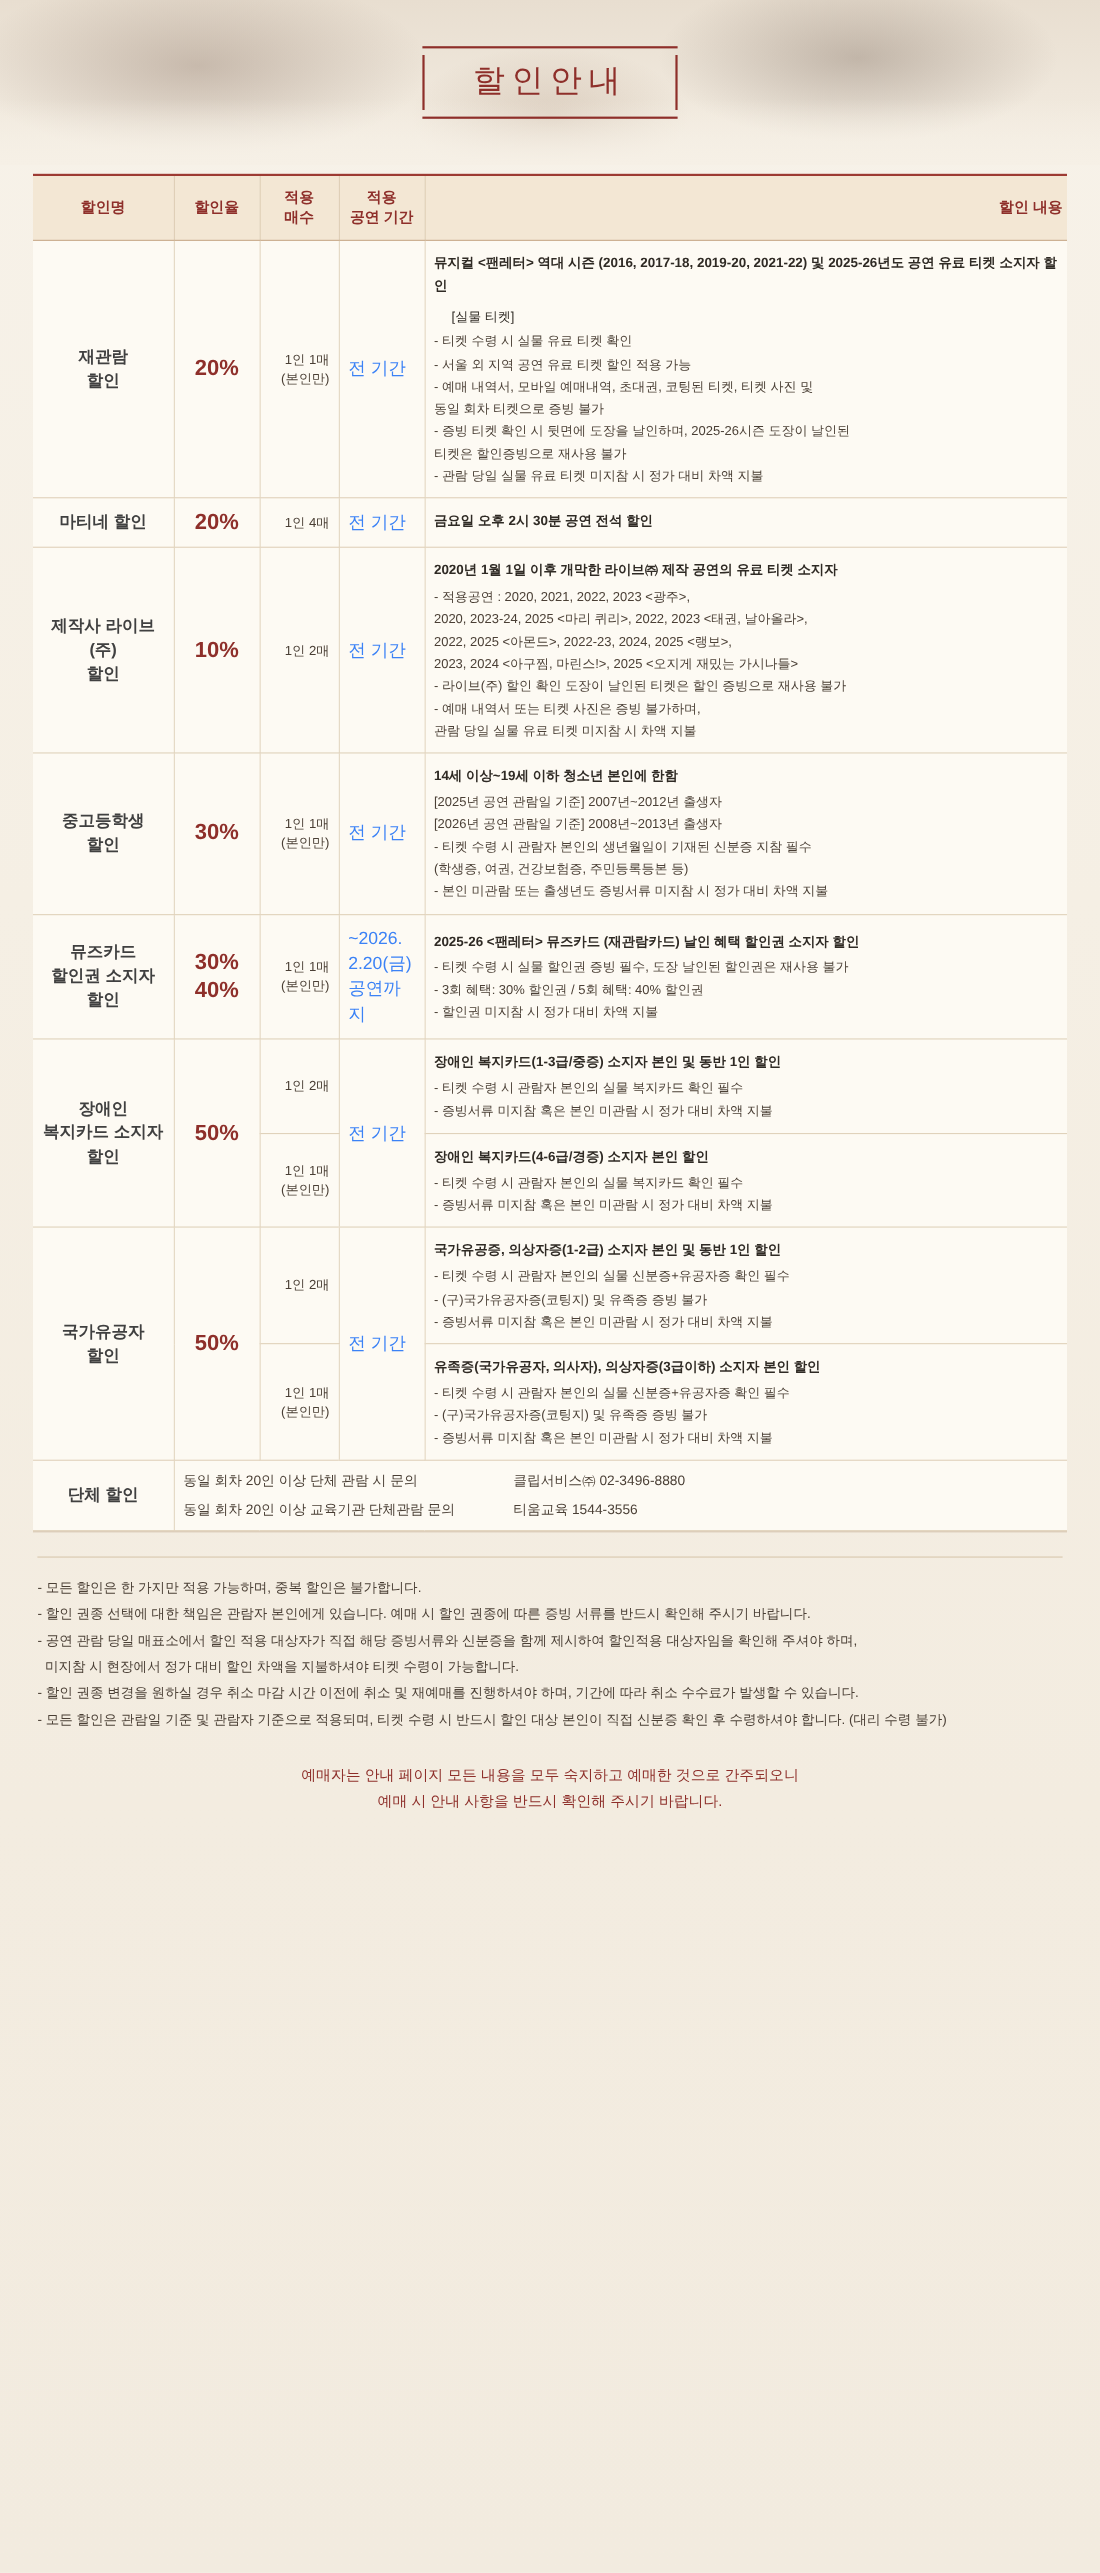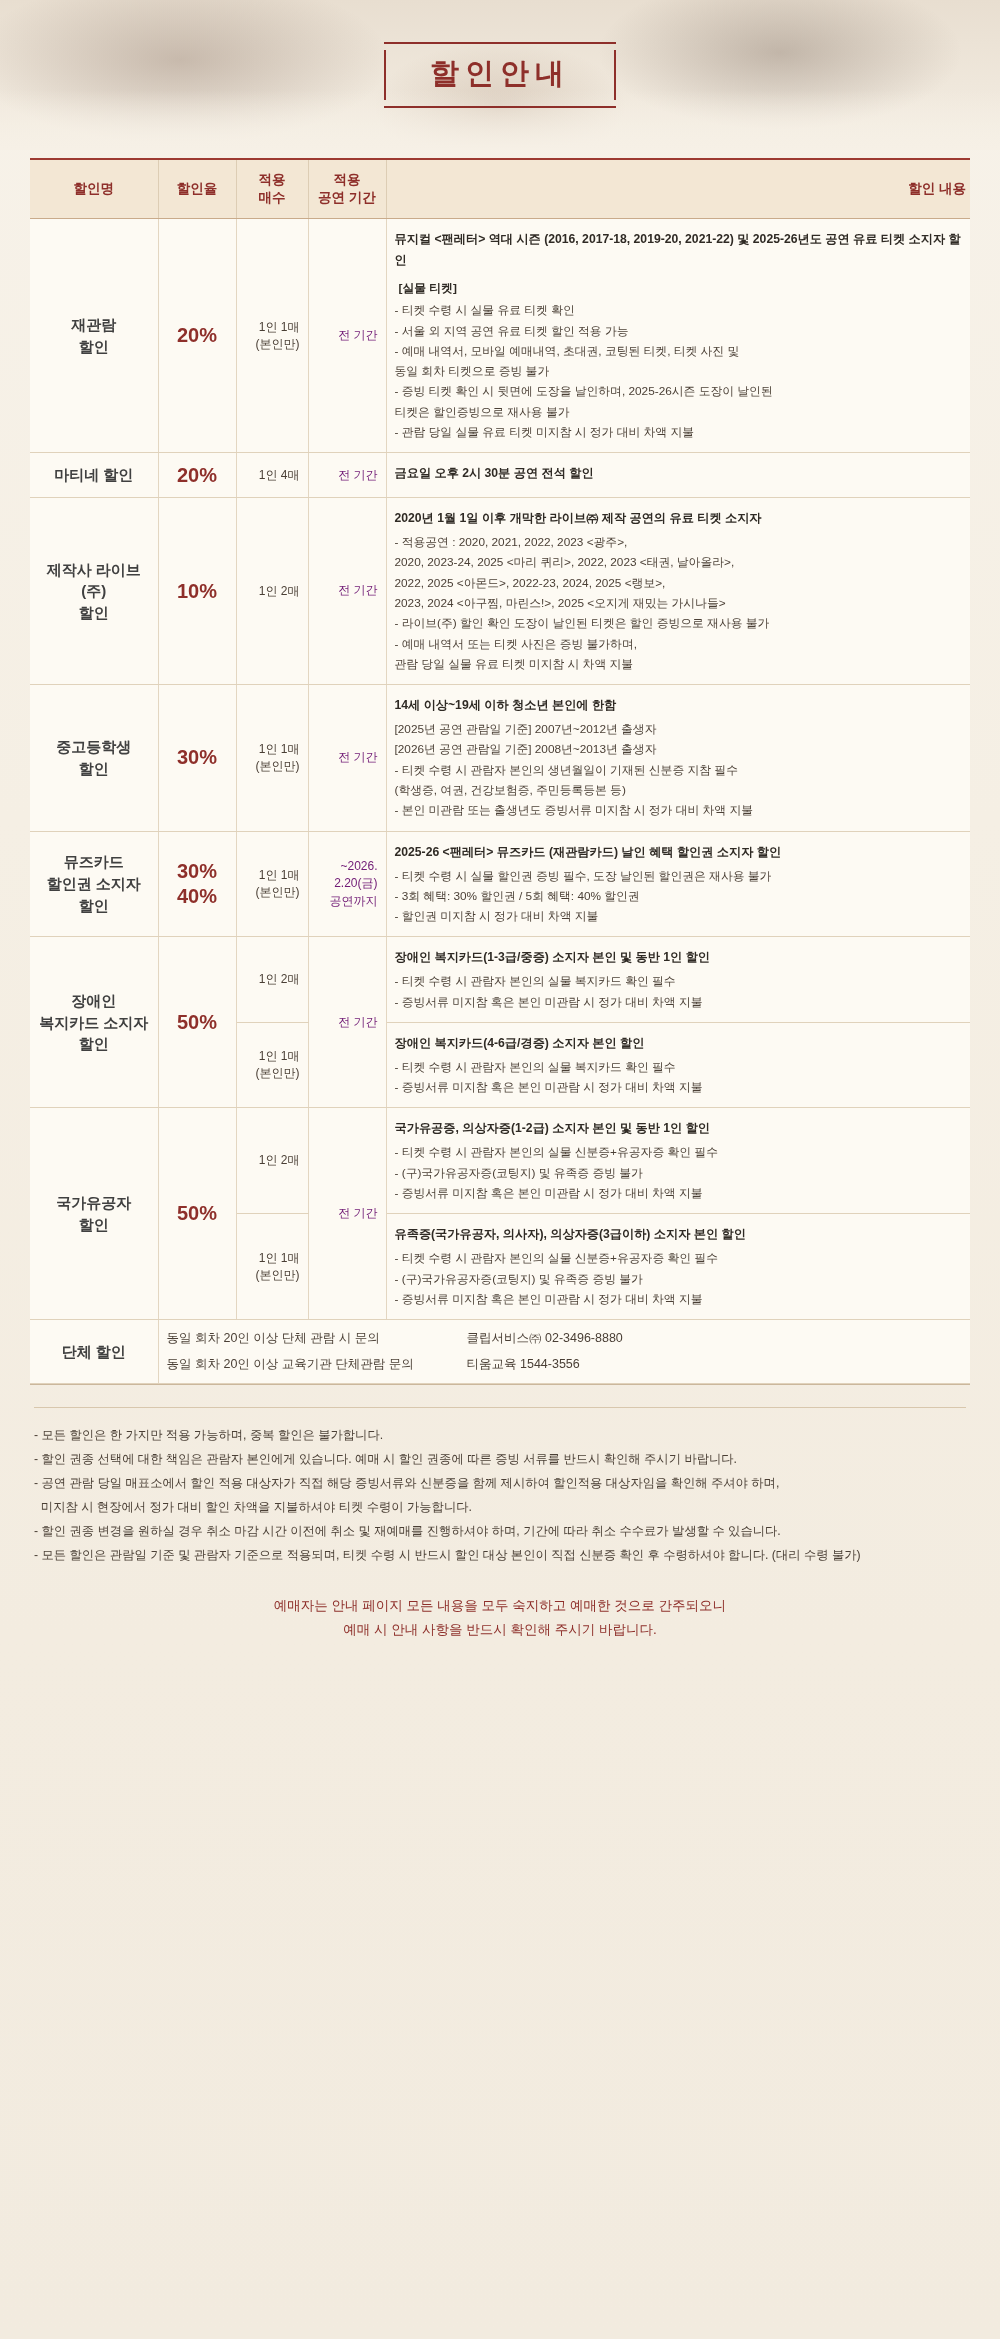--- a/index.html
+++ b/index.html
@@ -57,21 +57,21 @@
     top: 6px; bottom: 6px;
     width: 2px;
     background: #8e2f2a;
   }
   .title-box:before { left: 0; }
   .title-box:after { right: 0; }
   .title-text {
     font-size: 29px;
     letter-spacing: 6px;
     color: #8e2f2a;
-    font-weight: 700;
+    font-weight: 400;
     white-space: nowrap;
   }
 
   .table-wrap {
     position: relative;
     margin: 8px 30px 0 30px;
     background: #fdfaf3;
     border-top: 2px solid #9d3b33;
     border-bottom: 1px solid #cbb79c;
   }
@@ -115,45 +115,45 @@
   }
   td.rate .two-line { line-height: 1.25; }
   td.qty {
     text-align: right;
     font-size: 12px;
     color: #4a3f35;
     line-height: 1.4;
     width: 72px;
   }
   td.period {
-    text-align: right;
-    font-size: 12px;
-    color: #701a75;
+    text-align: left;
+    font-size: 16px;
+    color: #3b82f6;
     line-height: 1.45;
     width: 78px;
   }
   td.content {
     font-size: 11.8px;
     color: #4a3f35;
     line-height: 1.72;
     text-align: left;
     padding: 12px 14px;
   }
   .c-head {
     font-weight: 700;
     color: #2f2a24;
     font-size: 12.2px;
     display: block;
     margin-bottom: 3px;
   }
   .c-sub {
-    font-weight: 700;
+    font-weight: 400;
     color: #2f2a24;
     display: block;
-    margin: 7px 0 2px 4px;
+    margin: 7px 0 2px 16px;
   }
   .c-line { display: block; }
 
   
   .group-discount td {
     padding: 14px 10px;
   }
   .group-lines {
     display: flex;
     flex-direction: column;

